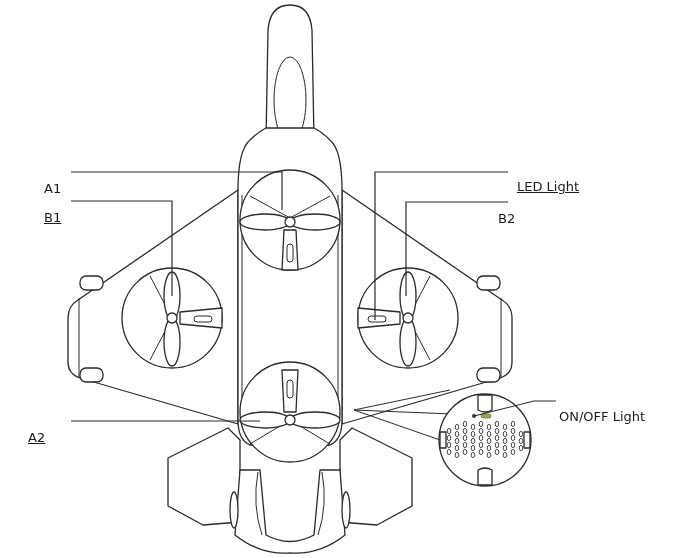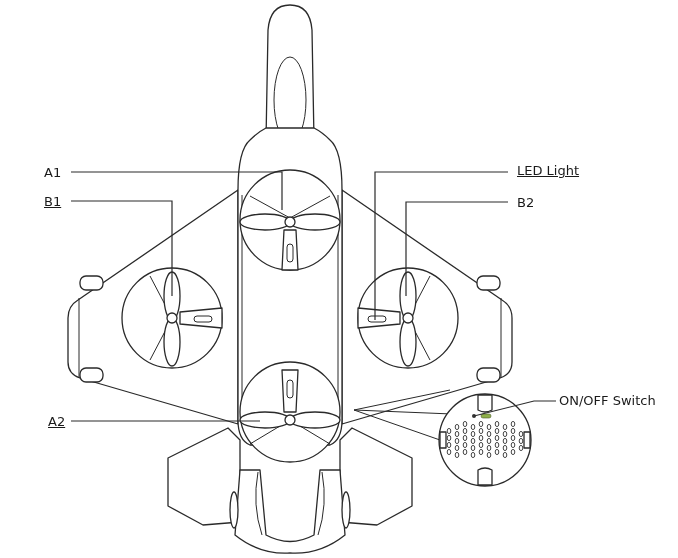--- a/index.html
+++ b/index.html
@@ -1,19 +1,19 @@
 <!DOCTYPE html>
 <html><head>
 <meta charset="utf-8">
 <style>
   html, body { margin: 0; padding: 0; background: #ffffff; }
   body { width: 678px; height: 558px; position: relative; overflow: hidden;
          font-family: "DejaVu Sans", "Liberation Sans", sans-serif; }
   #diagram { position: absolute; left: 0; top: 0; }
-  .lbl { position: absolute; font-size: 13px; color: #1a1a1a; line-height: 15px; white-space: nowrap; }
+  .lbl { position: absolute; font-size: 13px; color: #1a1a1a; line-height: 15px; white-space: nowrap; margin-top: 16px; }
   .ln { stroke: #2a2a2a; stroke-width: 1.2; fill: none; }
   .body { stroke: #2a2a2a; stroke-width: 1.3; fill: #ffffff; stroke-linejoin: round; }
   .thin { stroke: #2a2a2a; stroke-width: 1; fill: none; }
   .hole { stroke: #333; stroke-width: 0.9; fill: #fff; }
 </style>
 </head>
 <body>
 
 <svg id="diagram" width="678" height="558" viewBox="0 0 678 558">
 
@@ -168,16 +168,16 @@
     <polyline class="ln" points="71,201 172,201 172,296"></polyline>
     <line class="ln" x1="71" y1="421" x2="260" y2="421"></line>
     <polyline class="ln" points="508,172 375,172 375,320"></polyline>
     <polyline class="ln" points="508,202 406,202 406,296"></polyline>
     <polyline class="ln" points="556,401 534,401 474,416"></polyline>
   </g>
 </svg>
 
 <div class="lbl" style="left:44px;top:165px;">A1</div>
 <div class="lbl" style="left:44px;top:194px;text-decoration:underline;">B1</div>
-<div class="lbl" style="left:48px;top:414px;text-decoration:underline;">A2</div>
+<div class="lbl" style="left:28px;top:414px;text-decoration:underline;">A2</div>
 <div class="lbl" style="left:517px;top:163px;text-decoration:underline;">LED Light</div>
-<div class="lbl" style="left:517px;top:195px;">B2</div>
-<div class="lbl" style="left:559px;top:393px;">ON/OFF Switch</div>
+<div class="lbl" style="left:498px;top:195px;">B2</div>
+<div class="lbl" style="left:559px;top:393px;">ON/OFF Light</div>
 
 </body></html>

